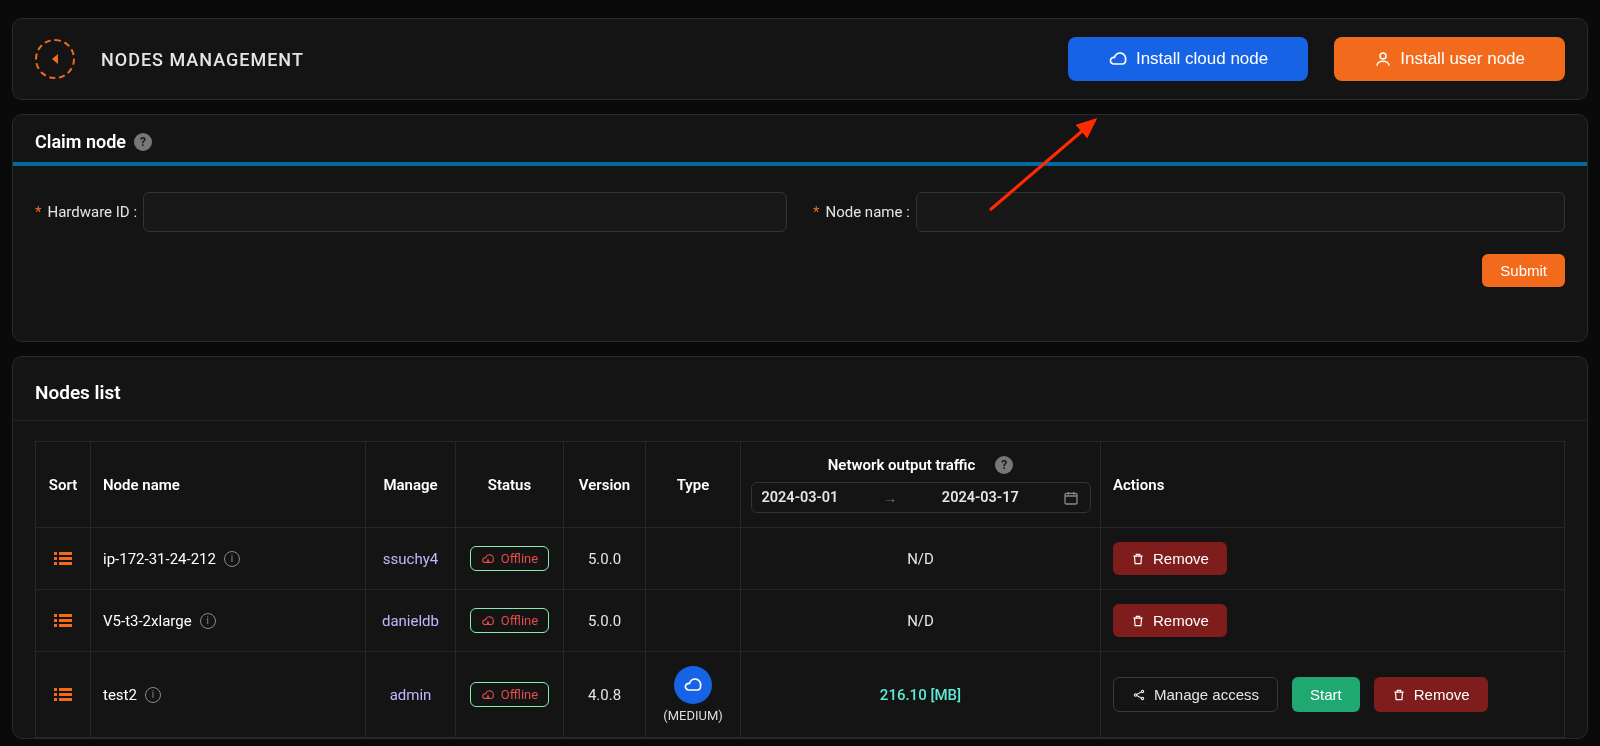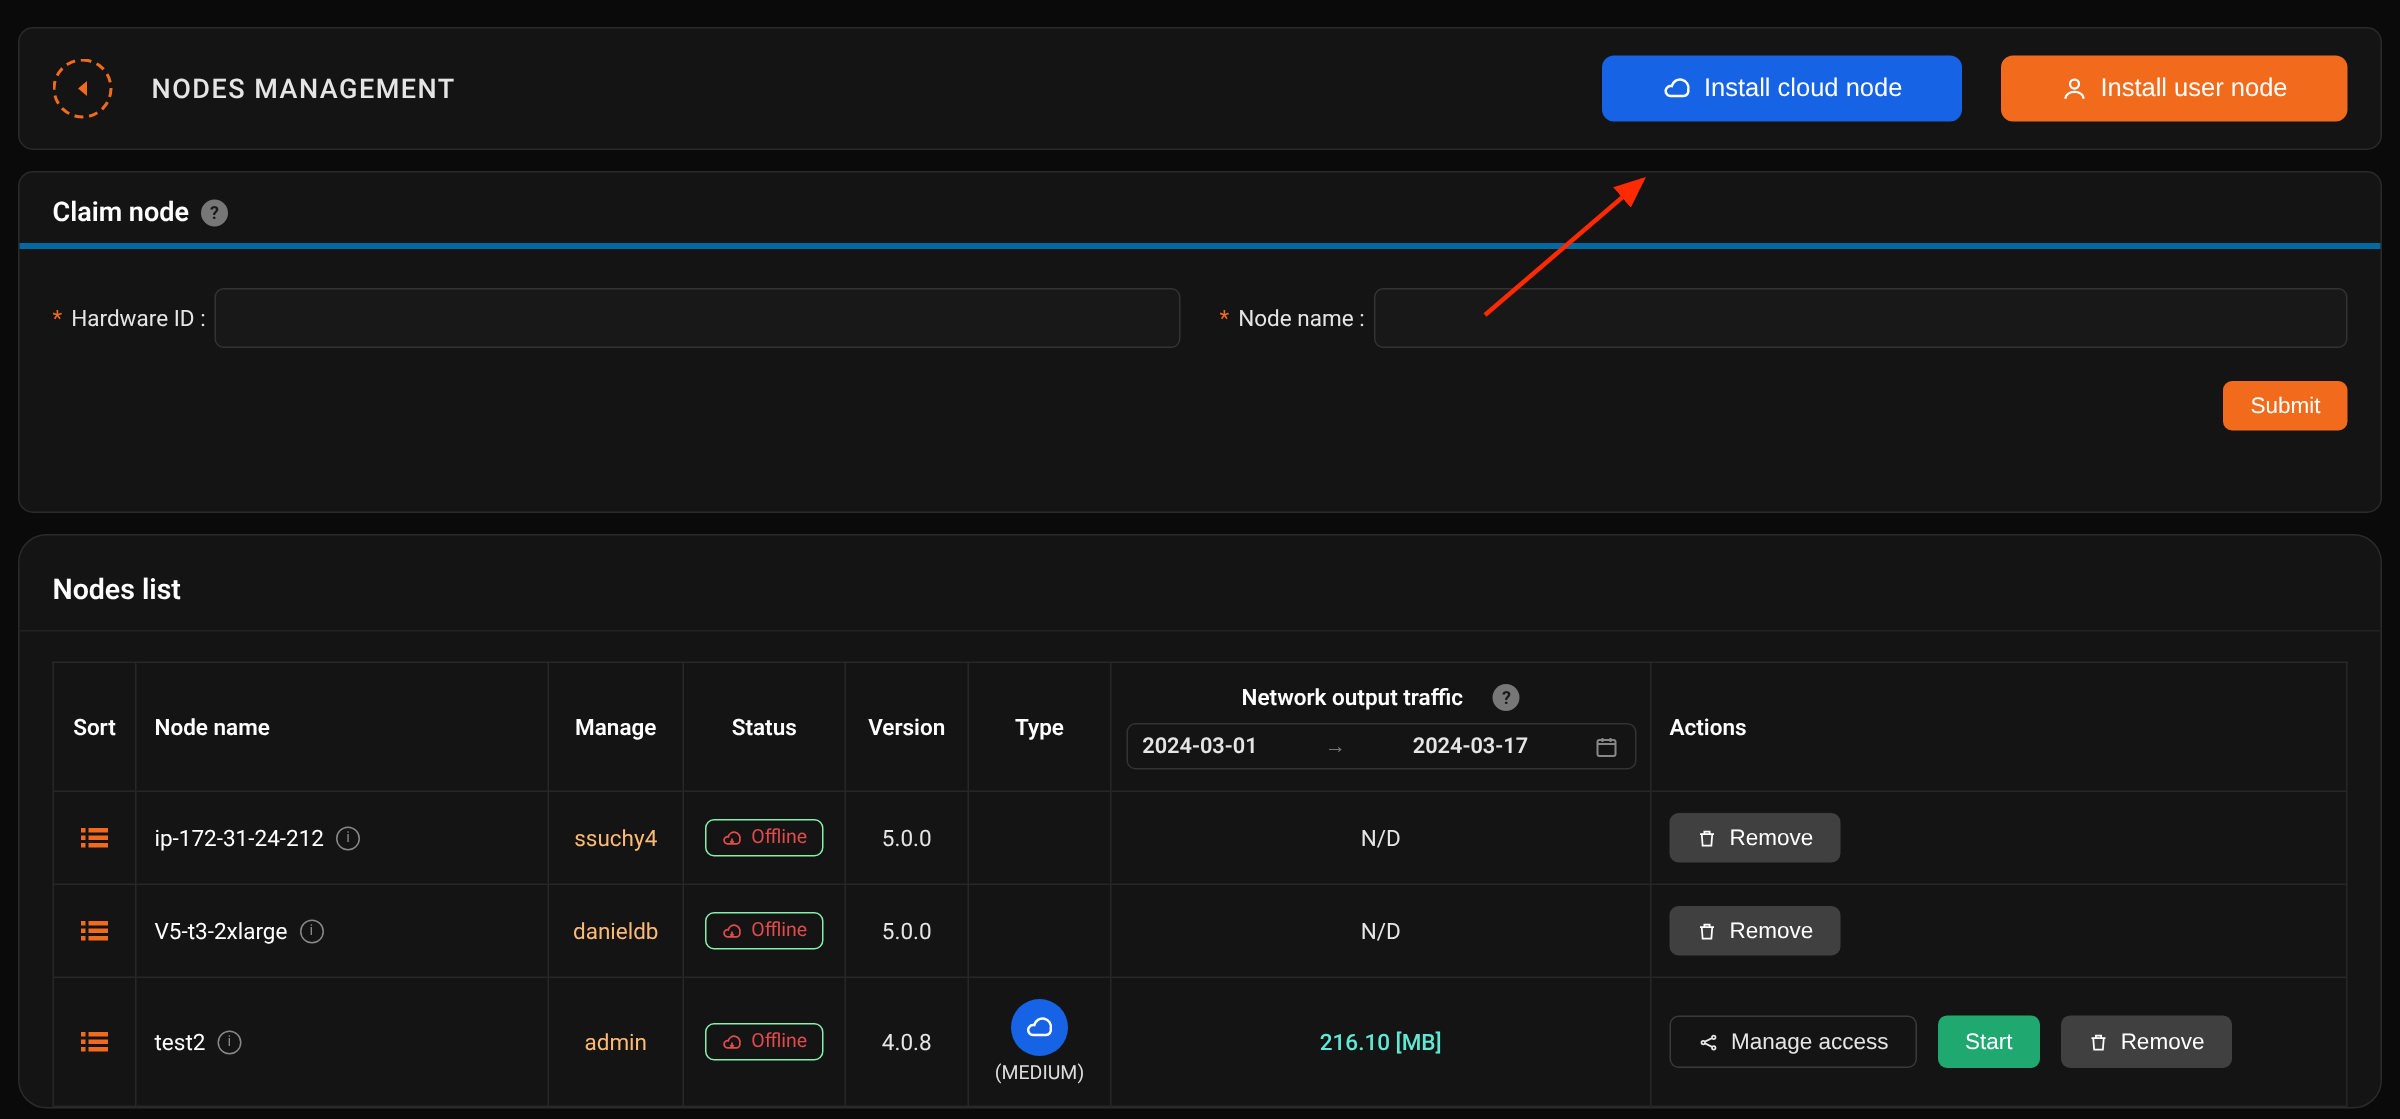--- a/index.html
+++ b/index.html
@@ -54,21 +54,21 @@
     color: #fff;
     padding: 12px 40px;
   }
   .btn-orange { background: #f26b1d; }
   .btn-blue   { background: #1763e6; }
   .btn-sm {
     font-size: 15px;
     padding: 8px 18px;
     border-radius: 6px;
   }
-  .btn-red { background: #404040; }
+  .btn-red { background: #7f1d1d; }
   .btn-green { background: #1fa971; }
   .btn-outline {
     background: transparent;
     border: 1px solid #3a3a3a;
     color: #e5e5e5;
   }
   
   .section-head {
     padding: 16px 22px 10px;
     font-size: 18px;
@@ -98,21 +98,21 @@
     background:#181818;
     border:1px solid #333;
     border-radius:6px;
     height:40px;
     padding:0 12px;
     color:#e5e5e5;
     font-size:15px;
   }
   .form-footer { padding: 0 22px 54px; display:flex; justify-content:flex-end; }
   
-  .nodes-card { padding-bottom: 0; overflow:hidden;border-radius:19px; }
+  .nodes-card { padding-bottom: 0; overflow:hidden; }
   .list-title { padding: 24px 22px 16px; font-size:19px; font-weight:600; color:#fff; border-bottom:1px solid #222;}
   .tbl-wrap { padding: 20px 22px 0; }
   table { width:100%; border-collapse: collapse; table-layout: fixed;}
   col.c-sort{width:55px;} col.c-name{width:275px;} col.c-owner{width:90px;}
   col.c-status{width:108px;} col.c-version{width:82px;} col.c-type{width:95px;}
   col.c-net{width:360px;} col.c-actions{}
   th, td {
     border:1px solid #272727;
     padding: 14px 12px;
     text-align:center;
@@ -121,21 +121,21 @@
   }
   th { font-weight:600; color:#fff; }
   td { color:#e5e5e5; }
   td.left, th.left { text-align:left; }
   .node-name { display:flex; align-items:center; gap:8px; color:#fff; }
   .info-icon {
     display:inline-flex; align-items:center; justify-content:center;
     width:16px; height:16px; border:1.5px solid #888; border-radius:50%;
     font-size:10px; color:#888; font-style: normal;
   }
-  .owner-link { color:#fdba74; }
+  .owner-link { color:#c4b5fd; }
   .status-pill {
     display:inline-flex; align-items:center; gap:6px;
     border:1px solid #86efac; color:#e24b4b;
     border-radius:6px; padding:4px 10px; font-size:13px;
   }
   .sort-handle svg { display:block; margin:auto; }
   .net-head { display:flex; flex-direction:column; gap:8px; align-items:center; }
   .net-label { display:flex; align-items:center; gap:20px; }
   .date-range {
     display:flex; align-items:center; gap:14px;

